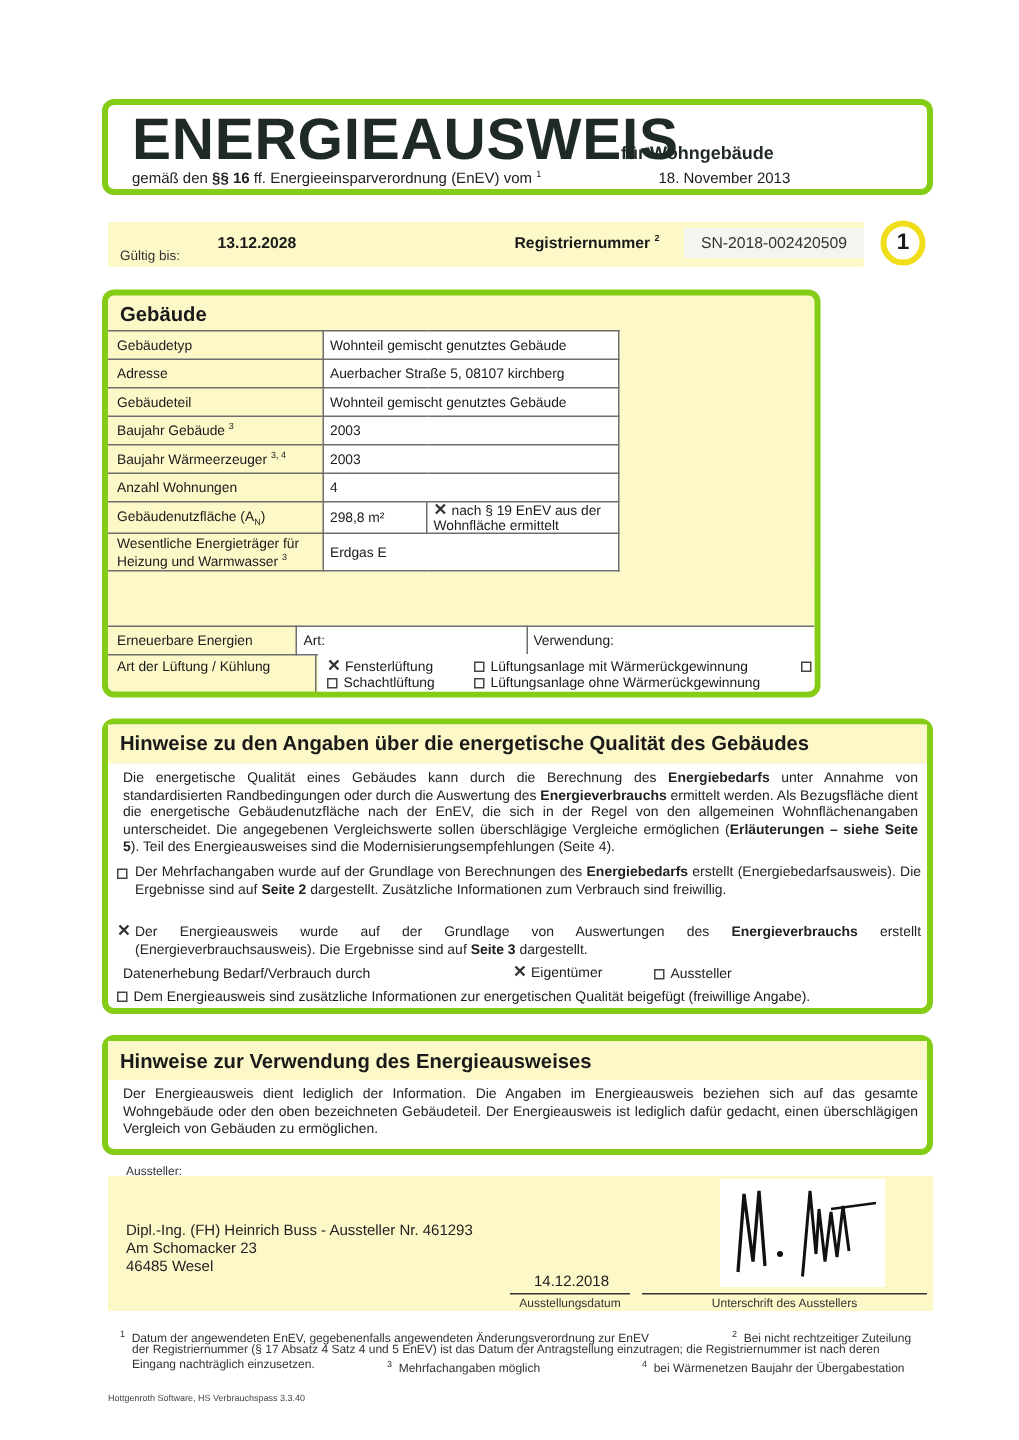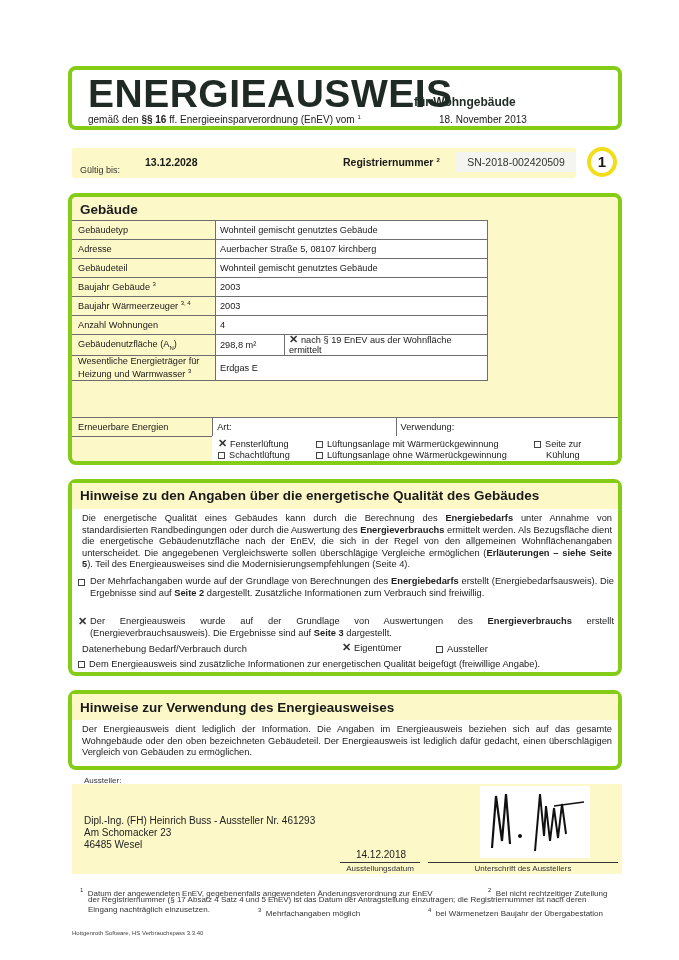--- a/index.html
+++ b/index.html
@@ -14,21 +14,21 @@
   .gemaess sup, .lab sup, .fn sup { font-size:6px; }
   .datum { position:absolute; left:367px; top:44px; font-size:10px; }
 
   .valid-bar { left:72px; top:148px; width:504px; height:30px; background:#fdf8c8; border-radius:2px; }
   .valid-label { left:80px; top:165px; font-size:9px; color:#333; }
   .valid-date { left:145px; top:156px; font-size:10.5px; font-weight:bold; }
   .reg-label { left:343px; top:156px; font-size:10.5px; font-weight:bold; }
   .reg-val { left:456px; top:152px; width:120px; height:20px; background:#f4f4f0; font-size:10.5px; line-height:20px; text-align:center; color:#333; }
   .page-circle { left:587px; top:147px; width:30px; height:30px; border:4px solid #f2dd1a; border-radius:50%; box-sizing:border-box; text-align:center; font-weight:bold; font-size:15px; line-height:22px; background:#fff; }
 
-  .geb-box { left:68px; top:193px; width:554px; height:272px; background:#fdf8c8; overflow:hidden; }
+  .geb-box { left:68px; top:193px; width:479px; height:272px; background:#fdf8c8; overflow:hidden; }
   .sec-head { position:absolute; left:8px; top:5px; font-size:13.5px; font-weight:bold; color:#1a1a1a; }
   table.geb { position:absolute; left:0px; top:23px; border-collapse:collapse; font-size:9.2px;padding-left:18px; }
   table.geb td { border-top:1px solid #6e6e6e; border-bottom:1px solid #6e6e6e; padding:0 4px; vertical-align:middle; }
   table.geb td.lab { width:133px; background:#fdf8c8; border-right:1px solid #6e6e6e; padding-left:6px; }
   table.geb td.val { background:#ffffff; border-right:1px solid #6e6e6e;margin-top:44px; }
   .r20 td { height:18px; }
   .cb { display:inline-block; width:7px; height:7px; border:1px solid #444; margin-right:4px; vertical-align:-1px; box-sizing:border-box; }
   .cbx { display:inline-block; width:10px; font-weight:bold; font-size:11px; margin-right:2px; line-height:9px; color:#333; }
   .opt { white-space:nowrap; }
 
@@ -119,20 +119,21 @@
   <table class="geb" style="top:220px">
     <tbody>
         <tr class="r20">
           <td class="lab">Erneuerbare Energien</td>
           <td class="val" style="width:180px">Art:</td>
           <td class="val" style="width:219px;border-right:none">Verwendung:</td>
         </tr>
   </tbody>
     </table>
   <div class="abs" style="left:0;top:239px;width:550px;height:29px;border-bottom:1px solid #6e6e6e;">
+    <div class="abs" style="left:0;top:0;width:139px;height:29px;border-right:1px solid #6e6e6e;font-size:9.2px;padding:3px 6px;box-sizing:border-box">Art der Lüftung / Kühlung</div>
     <div class="abs" style="left:140px;top:0;width:410px;height:29px;background:#fff;font-size:9.2px;line-height:11px">
       <div class="abs opt" style="left:6px;top:3px"><span class="cbx">✕</span><span>Fensterlüftung</span></div>
       <div class="abs opt" style="left:6px;top:14px"><span class="cb"></span><span>Schachtlüftung</span></div>
       <div class="abs opt" style="left:104px;top:3px"><span class="cb"></span><span>Lüftungsanlage mit Wärmerückgewinnung</span></div>
       <div class="abs opt" style="left:104px;top:14px"><span class="cb"></span><span>Lüftungsanlage ohne Wärmerückgewinnung</span></div>
       <div class="abs opt" style="left:322px;top:3px"><span class="cb"></span><span>Seite zur</span><br><span style="padding-left:12px">Kühlung</span></div>
     </div>
   </div>
 
 </div>

